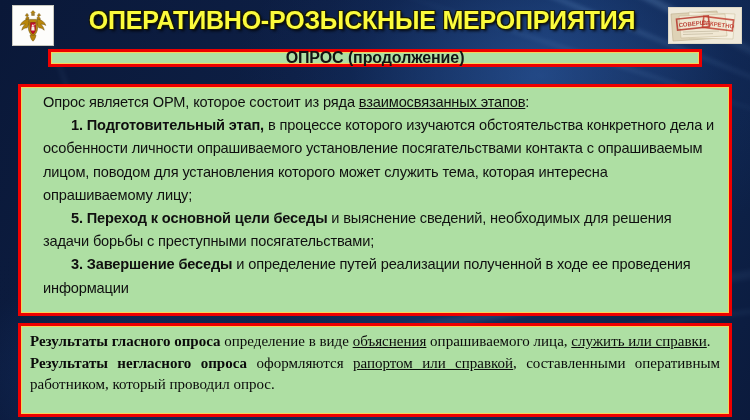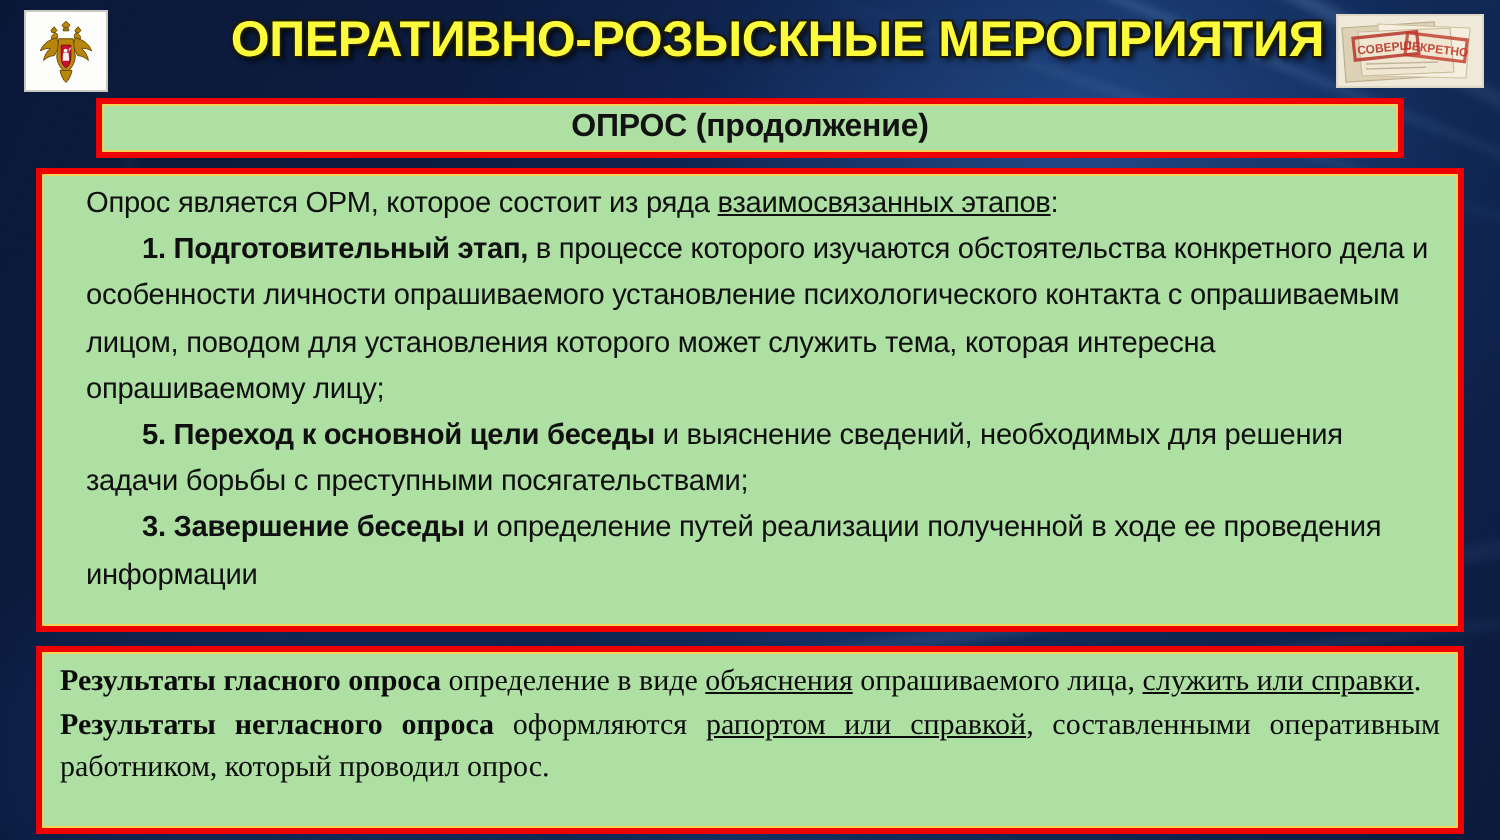--- a/index.html
+++ b/index.html
@@ -47,21 +47,21 @@
     box-sizing: border-box;
     display: flex;
     align-items: center;
     justify-content: center;
   }
   #emblem svg { display: block; }
   #title-text {
     position: absolute;
     left: 62px; top: 6px;
     width: 600px;
-    text-align: right;
+    text-align: center;
     font-size: 25px;
     font-weight: bold;
     color: #fbfb3c;
     letter-spacing: -0.2px;
     white-space: nowrap;
     text-shadow:
       1px 1px 0 #1a1a05, -1px 1px 0 #1a1a05, 1px -1px 0 #1a1a05, -1px -1px 0 #1a1a05,
       2px 2px 3px rgba(0,0,0,0.85);
   }
   #stamp {
@@ -72,21 +72,21 @@
     border: 1px solid #ddd7c6;
     box-sizing: border-box;
     overflow: hidden;
   }
   #stamp svg { display: block; }
 
   
   #subtitle-box {
     position: absolute;
     left: 48px; top: 49px;
-    width: 654px; height: 30px;
+    width: 654px; height: 18px;
     box-sizing: border-box;
     background: #aedfa3;
     border: 3px solid #ee0000;
     box-shadow: 0 0 0 1px #f7d25a inset;
     display: flex;
     align-items: center;
     justify-content: center;
   }
   #subtitle-text {
     font-size: 16px;
@@ -206,21 +206,21 @@
     </div>
   </div>
 
   <div id="subtitle-box">
     <span id="subtitle-text">ОПРОС (продолжение)</span>
   </div>
 
   <div id="main-box" class="content-box">
     <p>
       <span>Опрос является ОРМ, которое состоит из ряда </span><u>взаимосвязанных этапов</u><span>:</span><br>
-      <b>1. Подготовительный этап,</b><span> в процессе которого изучаются обстоятельства конкретного дела и особенности личности опрашиваемого установление психологического контакта с опрашиваемым лицом, поводом для установления которого может служить тема, которая интересна опрашиваемому лицу;</span><br>
+      <b>1. Подготовительный этап,</b><span> в процессе которого изучаются обстоятельства конкретного дела и особенности личности опрашиваемого установление посягательствами контакта с опрашиваемым лицом, поводом для установления которого может служить тема, которая интересна опрашиваемому лицу;</span><br>
       <b>5. Переход к основной цели беседы</b><span> и выяснение сведений, необходимых для решения задачи борьбы с преступными посягательствами;</span><br>
       <b>3. Завершение беседы</b><span> и определение путей реализации полученной в ходе ее проведения информации</span>
     </p>
   </div>
 
   <div id="footer-box" class="content-box">
     <p class="p1">
       <b>Результаты гласного опроса</b><span> определение в виде </span><u>объяснения</u><span> опрашиваемого лица, </span><u>служить или справки</u><span>.</span>
     </p>
     <p class="p2">

